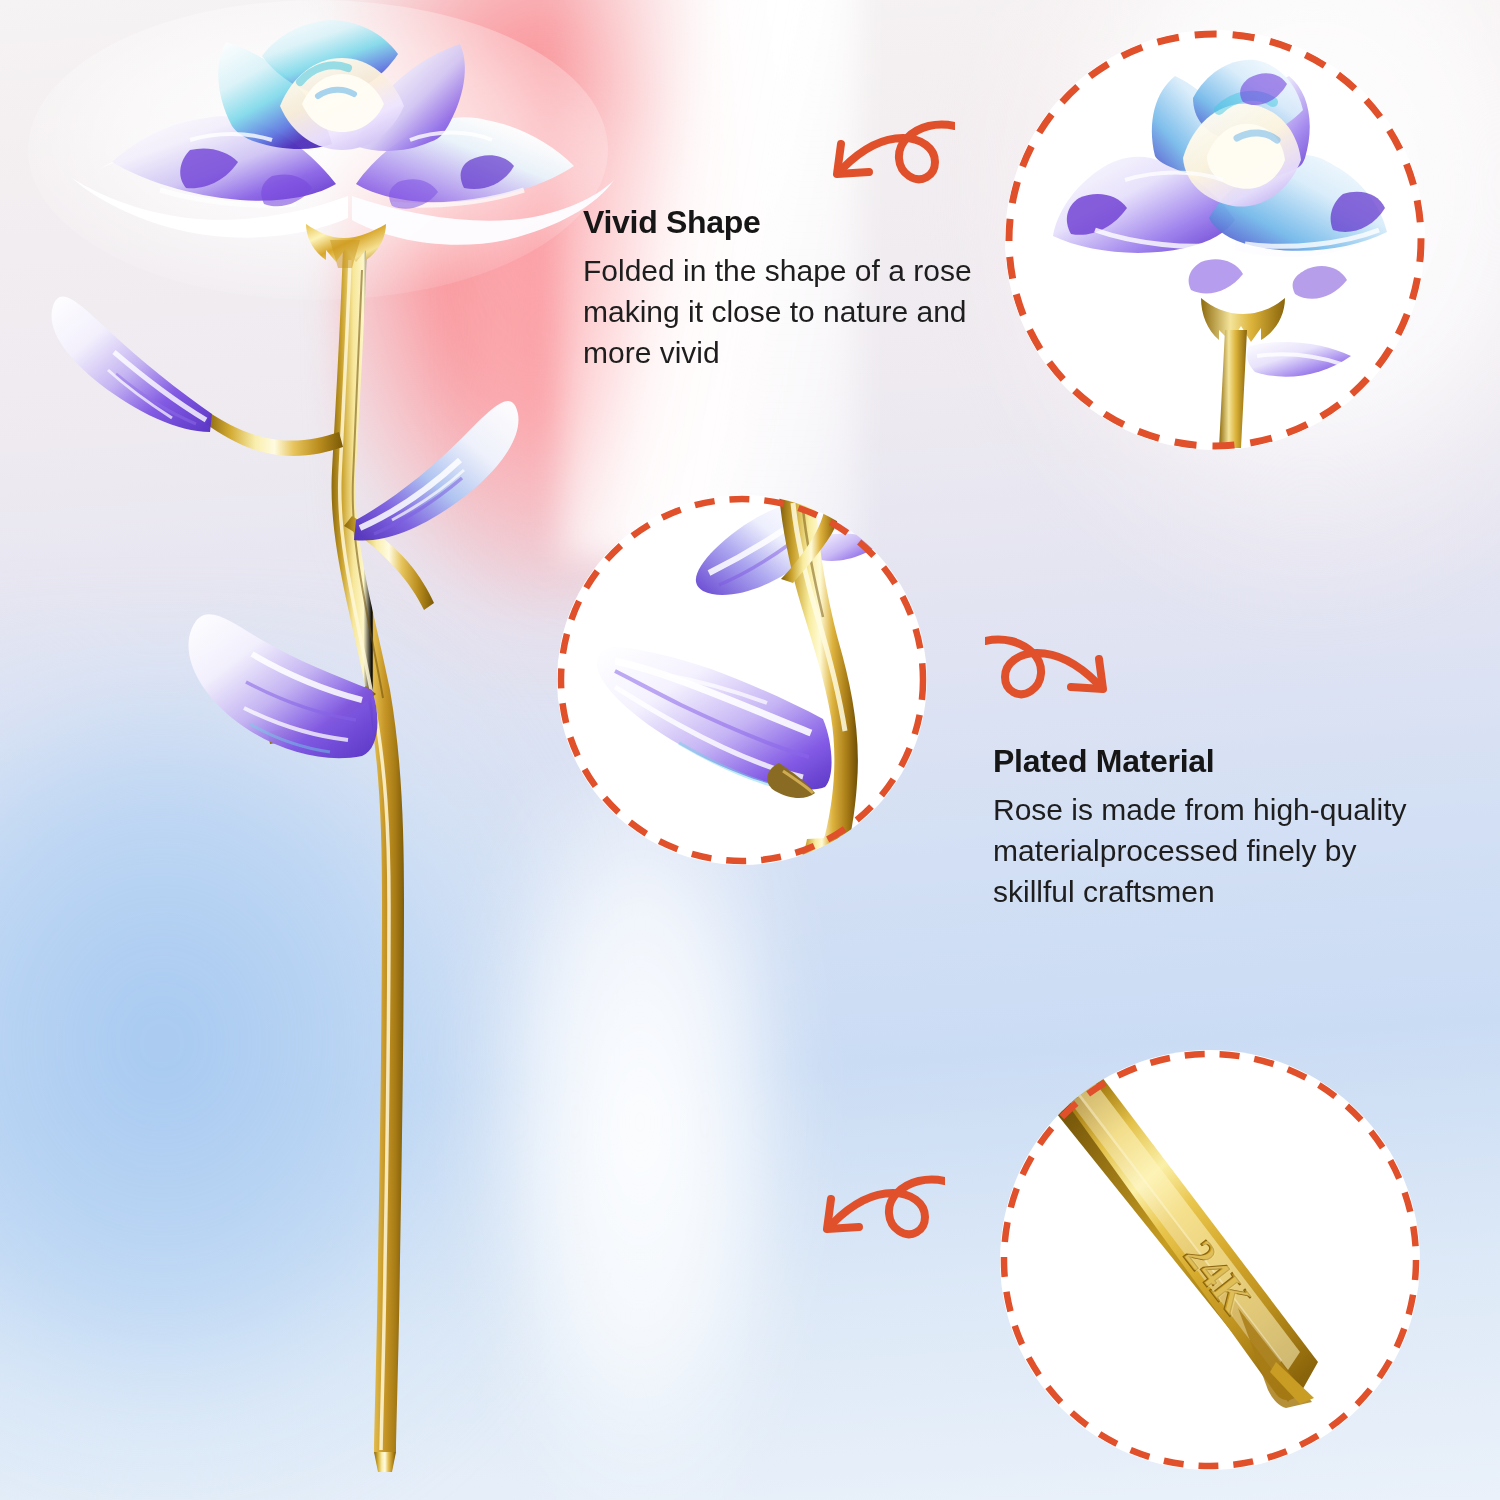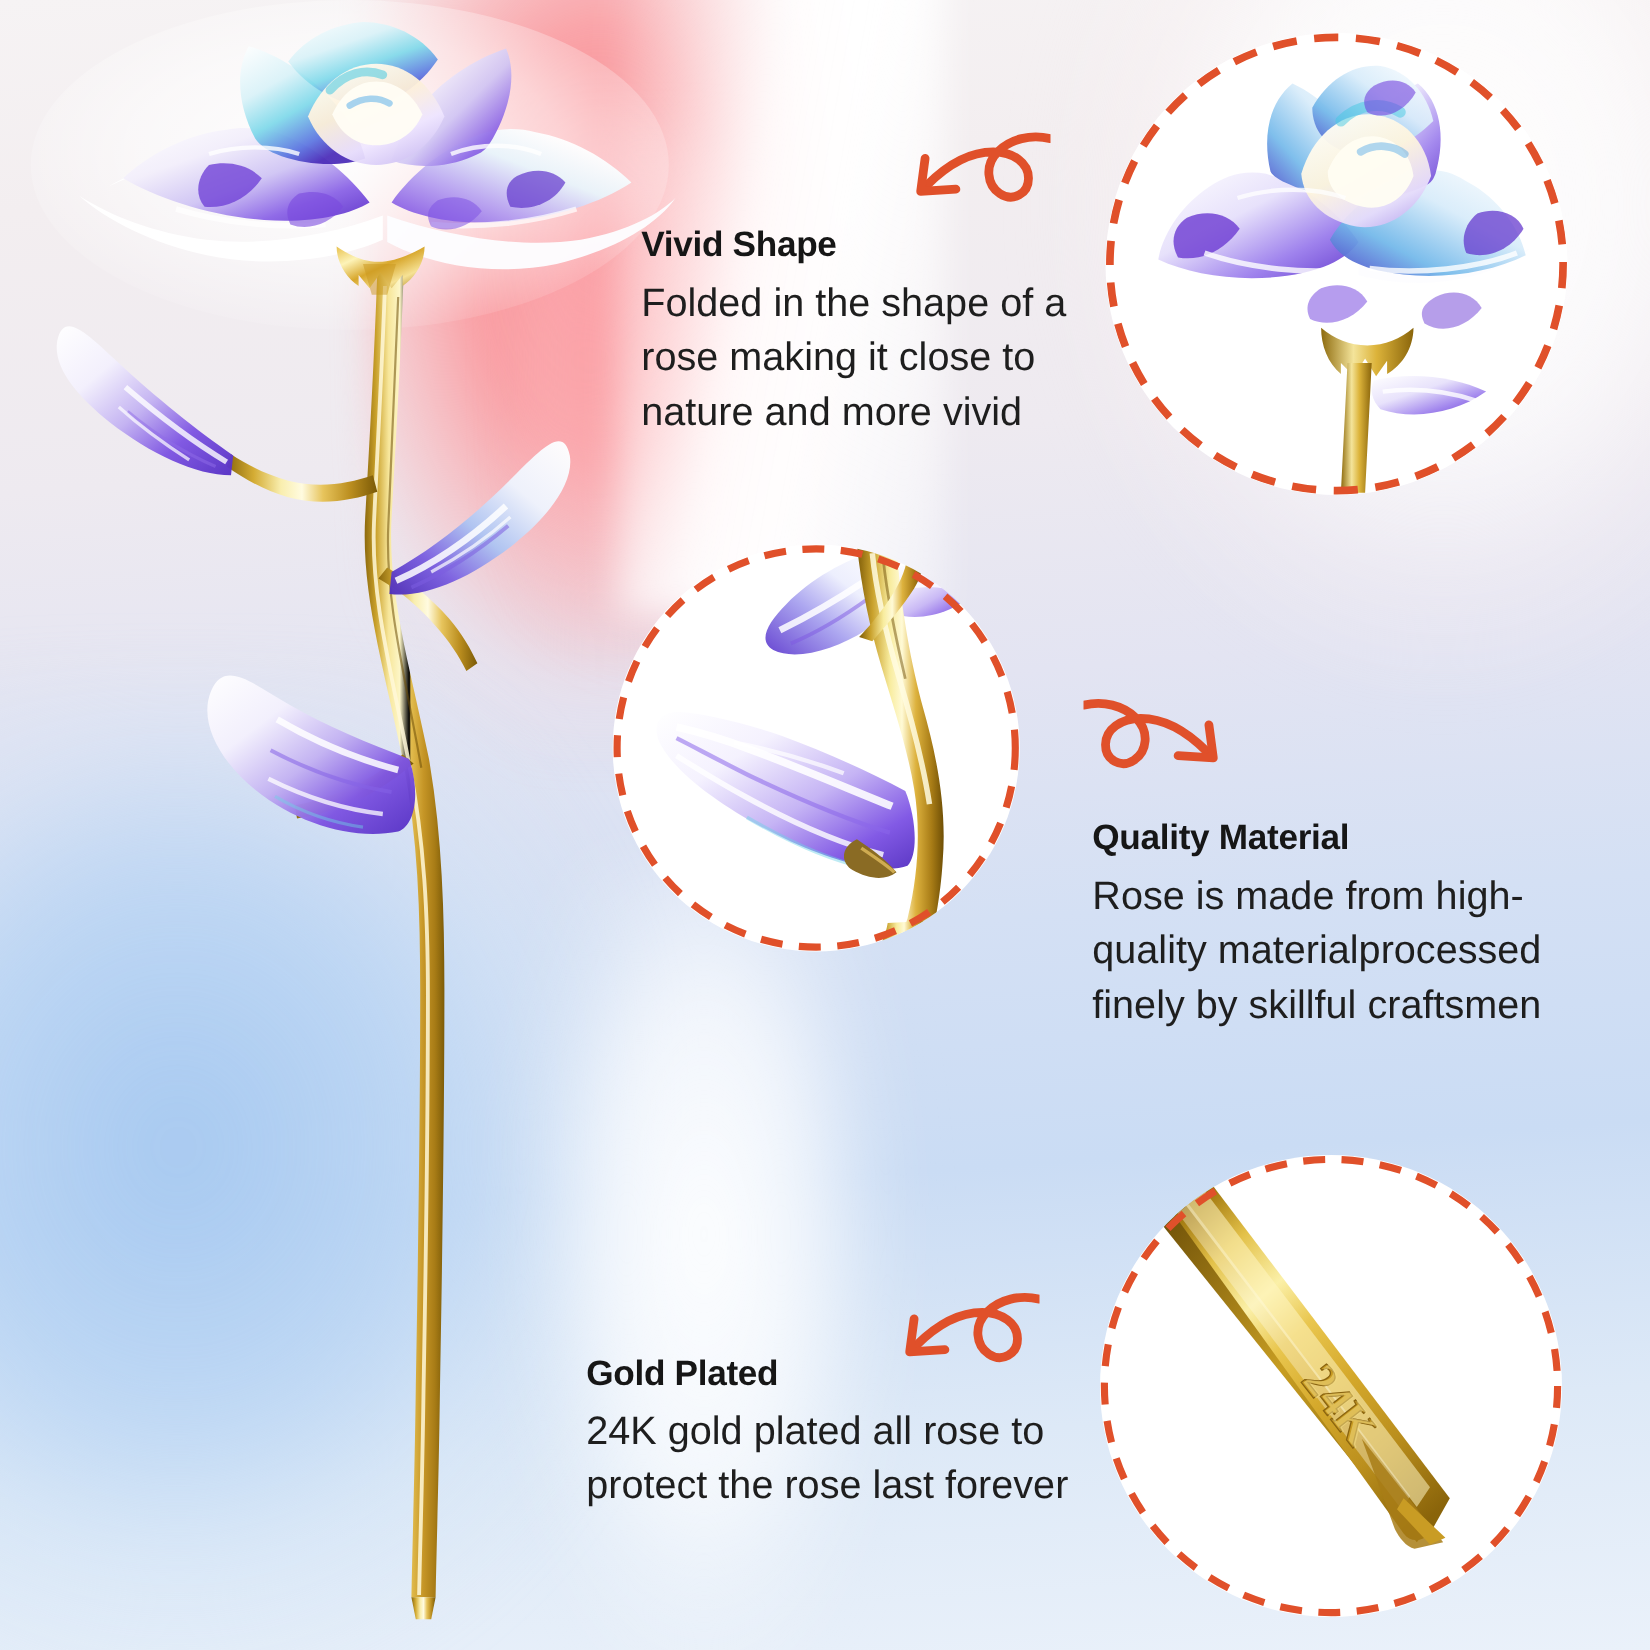--- a/index.html
+++ b/index.html
@@ -120,21 +120,21 @@
   .feature h2 {
     margin: 0 0 10px 0;
     font-size: 32px;
     font-weight: bold;
     color: #161616;
     letter-spacing: -0.3px;
     line-height: 1.05;
   }
   .feature p {
     margin: 0;
-    font-size: 36px;
+    font-size: 30px;
     line-height: 1.38;
     color: #1e1e1e;
     font-weight: normal;
   }
 </style>
 </head>
 <body>
 
 <div id="stage">
 
@@ -549,22 +549,18 @@
              C66 18, 46 30, 28 48" stroke="#E0502A" stroke-width="8" fill="none" stroke-linecap="round"></path>
     <path d="M22 54 L26 24 M22 54 L54 52" stroke="#E0502A" stroke-width="8" fill="none" stroke-linecap="round" stroke-linejoin="round"></path>
   </svg>
 
   <div class="feature" style="left:583px; top:206px; width:400px;">
     <h2>Vivid Shape</h2>
     <p>Folded in the shape of a rose making it close to nature and more vivid</p>
   </div>
 
   <div class="feature" style="left:993px; top:745px; width:430px;">
-    <h2>Quality Material</h2>
+    <h2>Plated Material</h2>
     <p>Rose is made from high-quality materialprocessed finely by skillful craftsmen</p>
   </div>
 
-  <div class="feature" style="left:533px; top:1232px; width:465px;">
-    <h2>Gold Plated</h2>
-    <p>24K gold plated all rose to protect the rose last forever</p>
-  </div>
 
 </div>
 
 </body></html>

